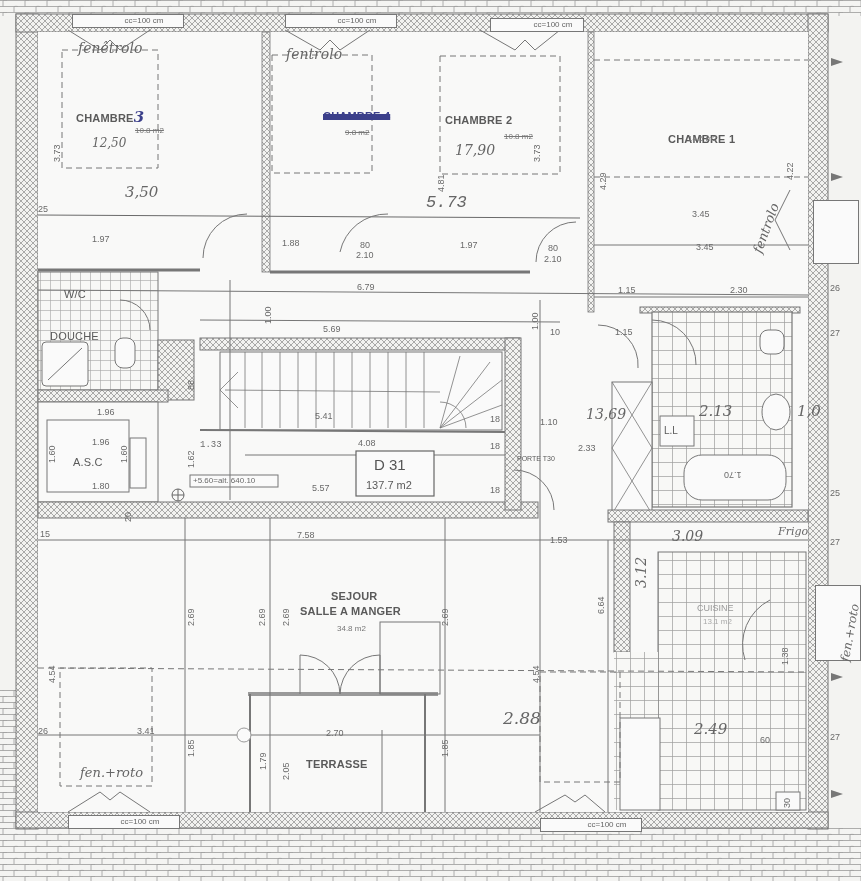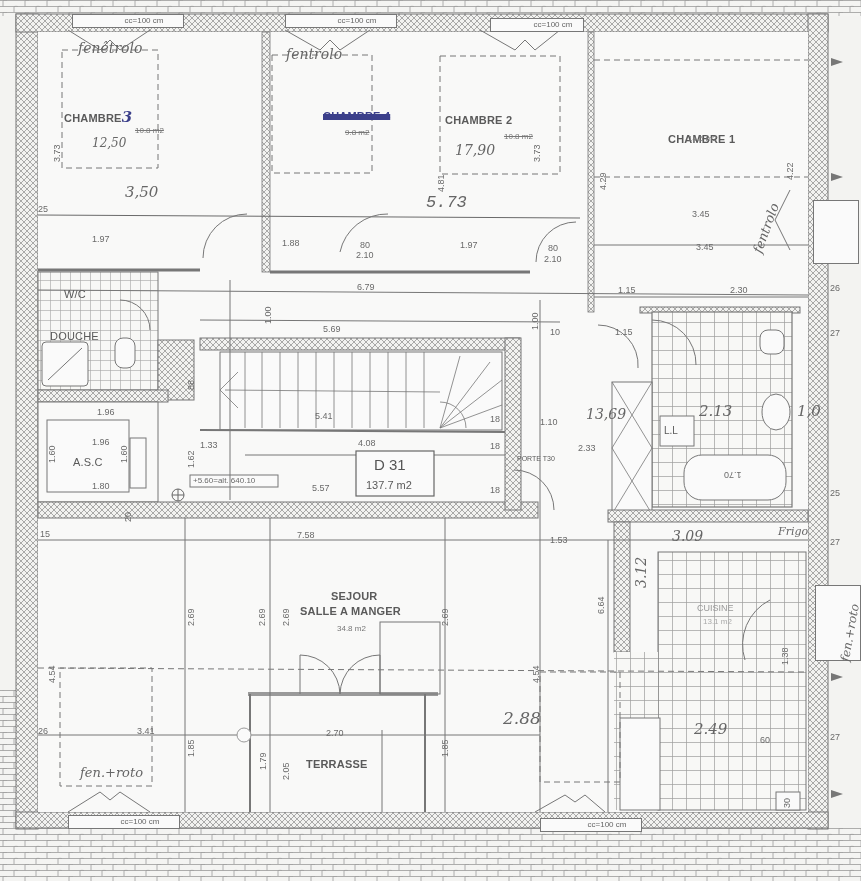--- a/index.html
+++ b/index.html
@@ -187,21 +187,21 @@
 
 <div class="win" style="left:72px;top:14px;width:78px;height:12px;line-height:12px;">cc=100 cm</div>
 <div class="win" style="left:285px;top:14px;width:78px;height:12px;line-height:12px;">cc=100 cm</div>
 <div class="win" style="left:490px;top:18px;width:60px;height:12px;line-height:12px;">cc=100 cm</div>
 <div class="win" style="left:68px;top:815px;width:78px;height:12px;line-height:12px;">cc=100 cm</div>
 <div class="win" style="left:540px;top:818px;width:68px;height:12px;line-height:12px;">cc=100 cm</div>
 <div class="win" style="left:813px;top:200px;width:12px;height:62px;"></div>
 <div class="win" style="left:815px;top:585px;width:12px;height:74px;"></div>
 
 
-<div class="lbl room" style="left:64px;top:108px;"><span>CHAMBRE</span><span class="hand blue" style="font-size:15px;">3</span></div>
+<div class="lbl room" style="left:76px;top:108px;"><span>CHAMBRE</span><span class="hand blue" style="font-size:15px;">3</span></div>
 <div class="lbl area strike" style="left:96px;top:126px;">10.8 m2</div>
 <div class="lbl hand" style="left:92px;top:136px;font-size:12px;">12,50</div>
 <div class="lbl hand" style="left:78px;top:40px;font-size:14px;">fenêtrolo</div>
 
 <div class="lbl room strike blue" style="left:284px;top:110px;text-decoration-thickness:6px;">CHAMBRE 4</div>
 <div class="lbl area strike" style="left:306px;top:128px;">9.8 m2</div>
 <div class="lbl hand" style="left:286px;top:46px;font-size:14px;">fentrolo</div>
 
 <div class="lbl room" style="left:445px;top:114px;">CHAMBRE 2</div>
 <div class="lbl area strike" style="left:465px;top:132px;">10.8 m2</div>
@@ -261,21 +261,21 @@
 <div class="lbl dim" style="left:696px;top:242px;">3.45</div>
 <div class="lbl dim" style="left:618px;top:285px;">1.15</div>
 <div class="lbl dim" style="left:730px;top:285px;">2.30</div>
 <div class="lbl dim" style="left:357px;top:282px;">6.79</div>
 <div class="lbl dim" style="left:323px;top:324px;">5.69</div>
 <div class="lbl dim" style="left:550px;top:327px;">10</div>
 <div class="lbl dim" style="left:615px;top:327px;">1.15</div>
 <div class="lbl dim" style="left:315px;top:411px;">5.41</div>
 <div class="lbl dim" style="left:358px;top:438px;">4.08</div>
 <div class="lbl dim" style="left:312px;top:483px;">5.57</div>
-<div class="lbl dim" style="left:200px;top:440px;">1.33</div>
+<div class="lbl dim" style="left:200px;top:440px;font-family:Liberation Mono, monospace;">1.33</div>
 <div class="lbl dim" style="left:540px;top:417px;">1.10</div>
 <div class="lbl dim" style="left:578px;top:443px;">2.33</div>
 <div class="lbl dim" style="left:97px;top:407px;">1.96</div>
 <div class="lbl dim" style="left:92px;top:437px;">1.96</div>
 <div class="lbl dim" style="left:92px;top:481px;">1.80</div>
 <div class="lbl dim" style="left:297px;top:530px;">7.58</div>
 <div class="lbl dim" style="left:550px;top:535px;">1.53</div>
 <div class="lbl dim" style="left:137px;top:726px;">3.41</div>
 <div class="lbl dim" style="left:326px;top:728px;">2.70</div>
 <div class="lbl dim" style="left:38px;top:726px;">26</div>

